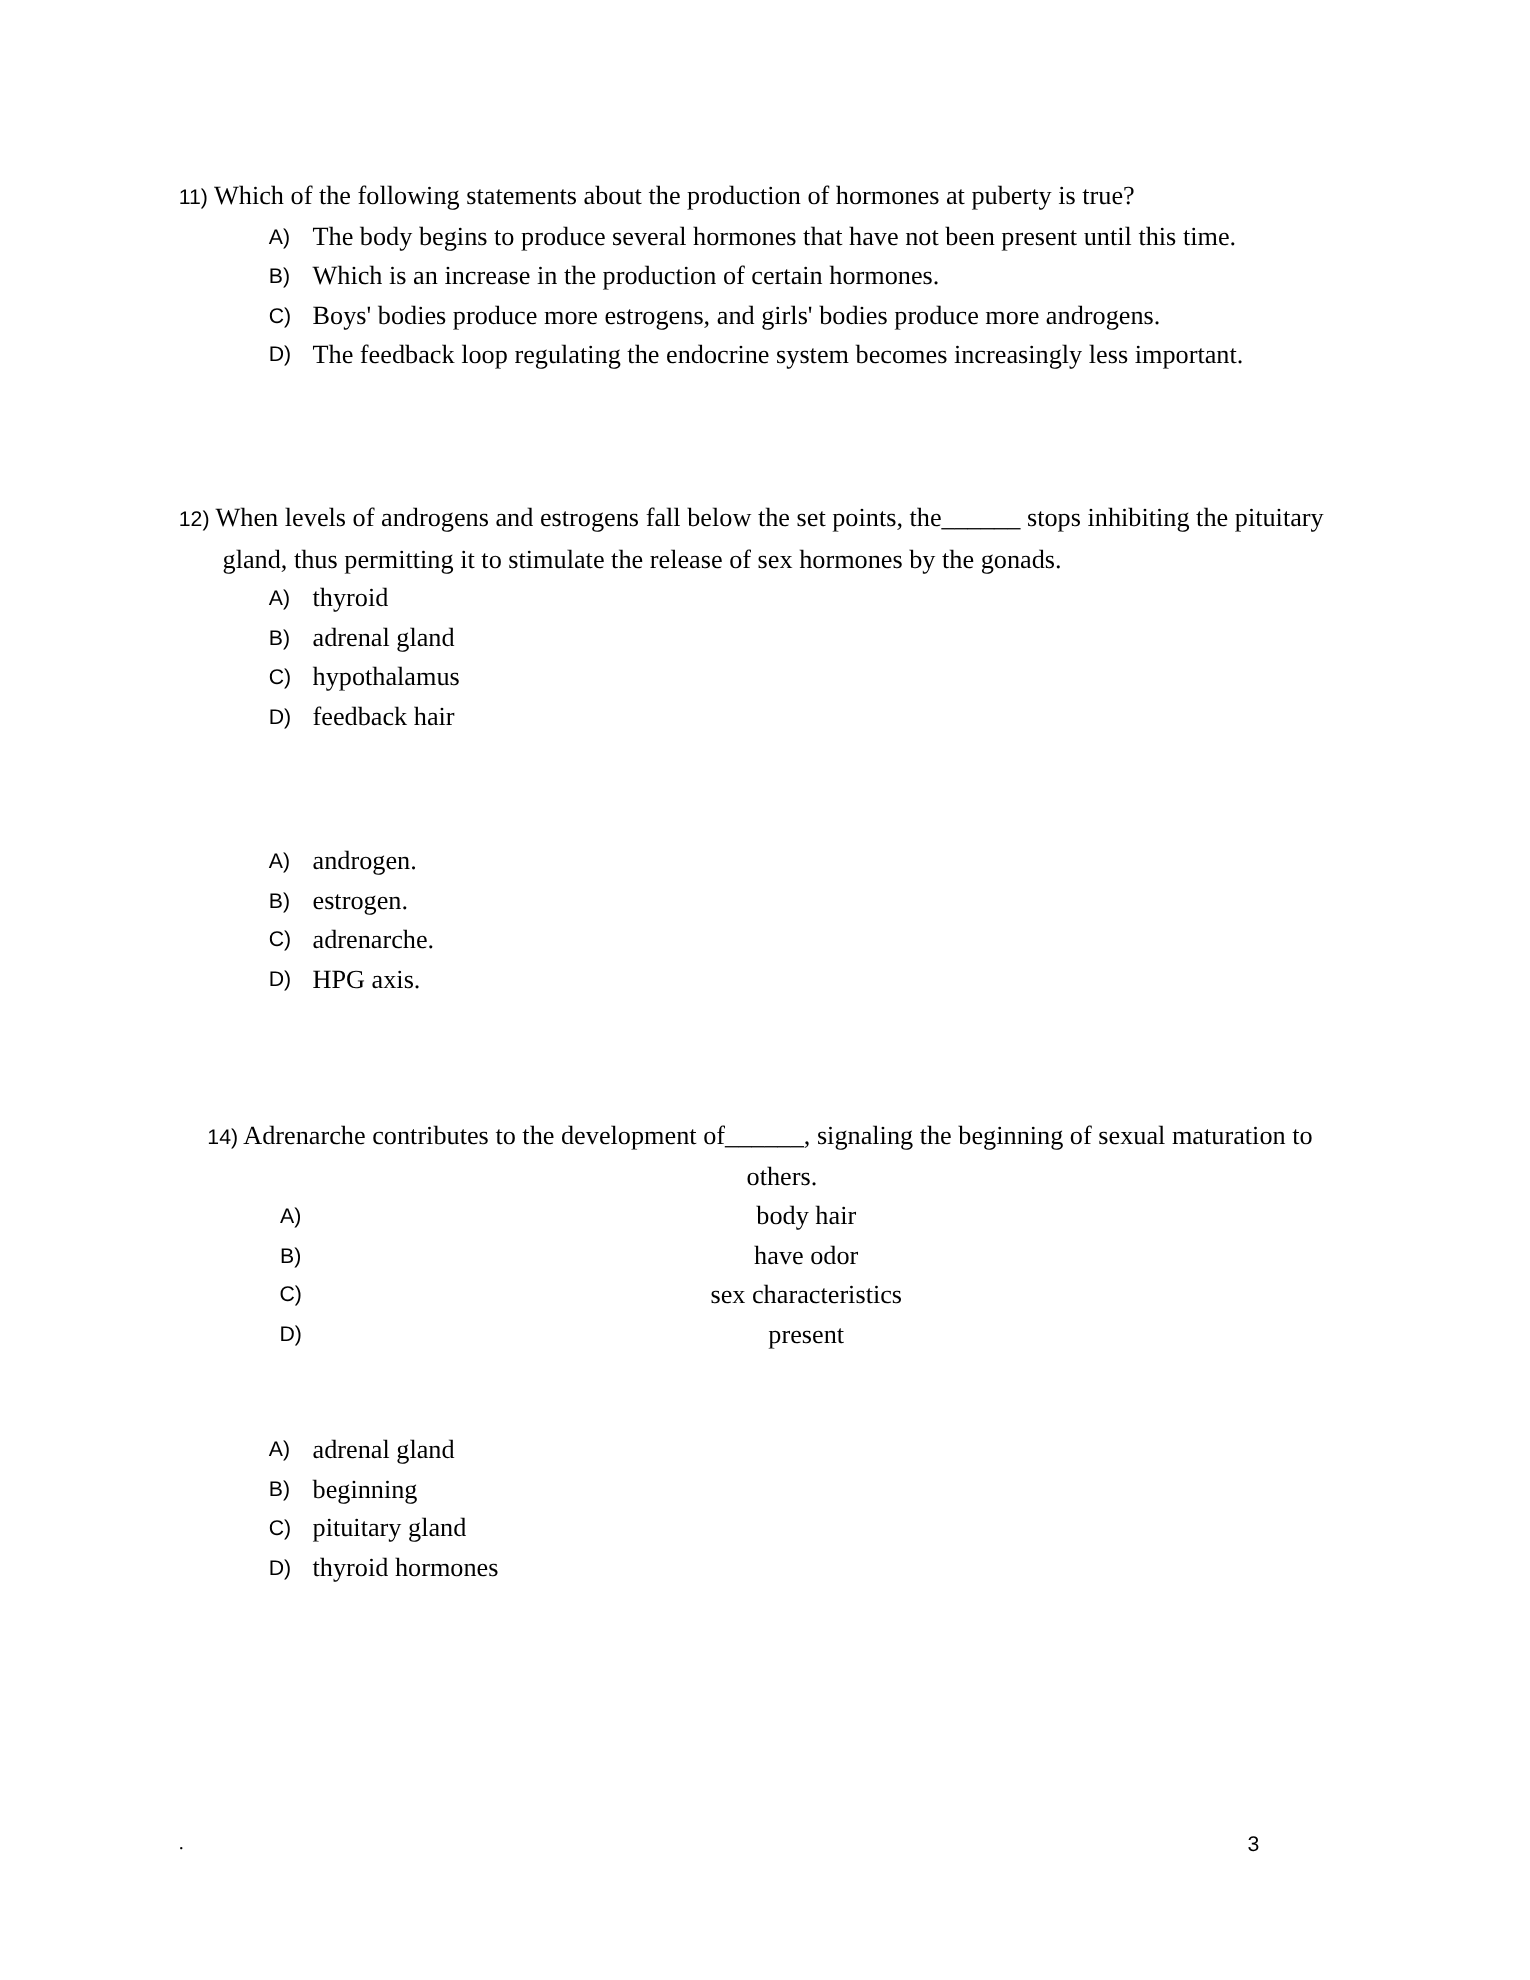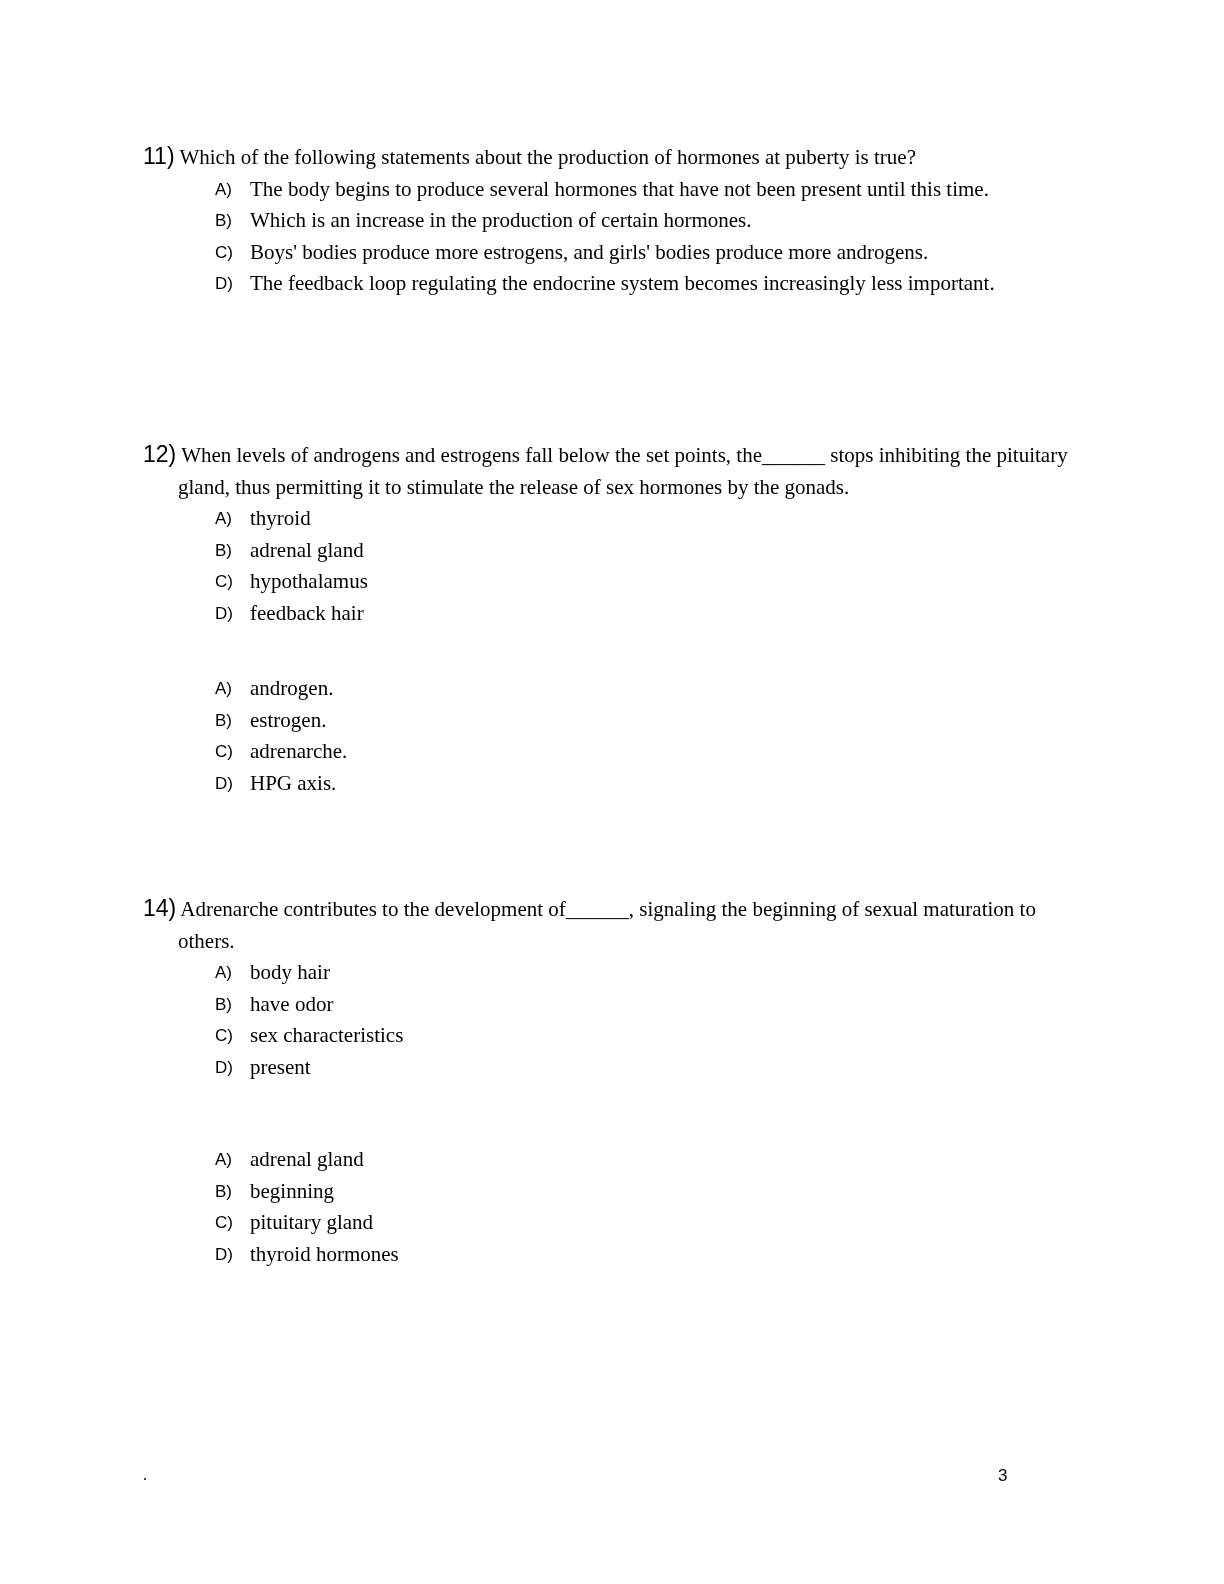--- a/index.html
+++ b/index.html
@@ -1,18 +1,18 @@
 <!DOCTYPE html>
 <html><head>
 <meta charset="utf-8">
 <style>
   html, body { margin: 0; padding: 0; background: #ffffff; }
   body { width: 1224px; height: 1584px; position: relative; overflow: hidden; font-family: "Liberation Serif", serif; color: #000; }
   .q { position: absolute; left: 143px; width: 930px; font-size: 21px; line-height: 31.5px; }
-  .qnum { font-family: "Liberation Sans", sans-serif; font-size: 23px; }
+  .qnum { font-family: "Liberation Sans", sans-serif; font-size: 17px; }
   .stem { display: block; padding-left: 35px; text-indent: -35px; }
   .opt { display: flex; margin-left: 72px; }
   .letter { font-family: "Liberation Sans", sans-serif; font-size: 17px; width: 35px; flex: 0 0 35px; }
   .otext { flex: 1; max-width: 790px; }
   .footer-dot { position: absolute; left: 143px; top: 1466px; font-size: 16px; }
   .page-num { position: absolute; left: 998px; top: 1466px; font-family: "Liberation Sans", sans-serif; font-size: 17px; }
 </style>
 </head>
 <body>
 
@@ -29,21 +29,21 @@
   <div class="opt">
       <span class="letter">C)</span>
       <span class="otext">Boys' bodies produce more estrogens, and girls' bodies produce more androgens.</span>
     </div>
   <div class="opt">
       <span class="letter">D)</span>
       <span class="otext">The feedback loop regulating the endocrine system becomes increasingly less important.</span>
     </div>
 </div>
 
-<div class="q" style="top:439px;">
+<div class="q" style="top:399px;">
   <span class="stem"><span class="qnum">12)</span> <span>When levels of androgens and estrogens fall below the set points, the______ stops inhibiting the pituitary gland, thus permitting it to stimulate the release of sex hormones by the gonads.</span></span>
   <div class="opt">
       <span class="letter">A)</span>
       <span class="otext">thyroid</span>
     </div>
   <div class="opt">
       <span class="letter">B)</span>
       <span class="otext">adrenal gland</span>
     </div>
   <div class="opt">
@@ -68,21 +68,21 @@
   <div class="opt">
       <span class="letter">C)</span>
       <span class="otext">adrenarche.</span>
     </div>
   <div class="opt">
       <span class="letter">D)</span>
       <span class="otext">HPG axis.</span>
     </div>
 </div>
 
-<div class="q" style="top:893px;">
+<div class="q" style="top:893px;text-align:center;">
   <span class="stem"><span class="qnum">14)</span> <span>Adrenarche contributes to the development of______, signaling the beginning of sexual maturation to others.</span></span>
   <div class="opt">
       <span class="letter">A)</span>
       <span class="otext">body hair</span>
     </div>
   <div class="opt">
       <span class="letter">B)</span>
       <span class="otext">have odor</span>
     </div>
   <div class="opt">

